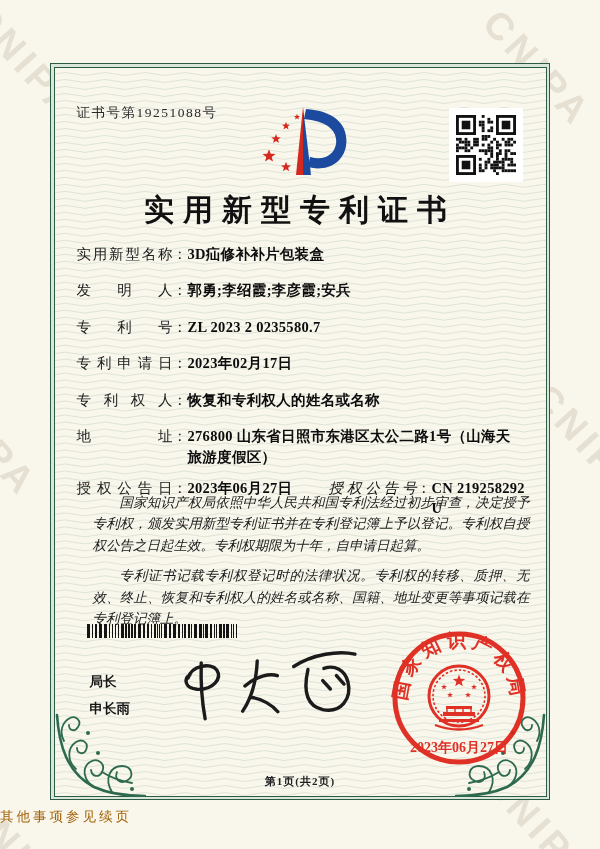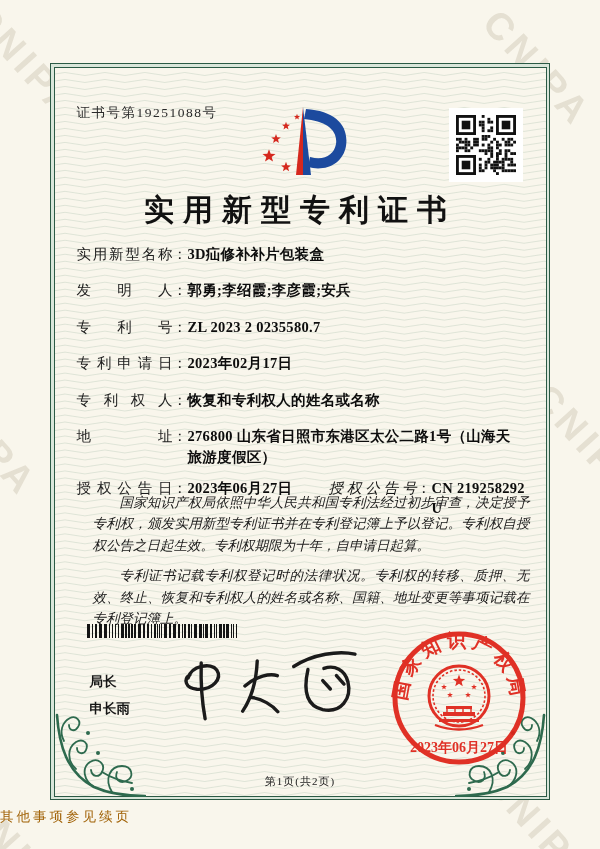--- a/index.html
+++ b/index.html
@@ -47,21 +47,21 @@
   .barcode span{display:inline-block;height:14px;background:#141414;vertical-align:top;}
 
   .signer{left:35px;top:600px;font-family:"Liberation Sans","DejaVu Sans",sans-serif;
           font-size:13.5px;font-weight:600;color:#161616;line-height:27px;}
   .handwriting{left:118px;top:578px;}
 
   .seal{left:334px;top:560px;width:140px;height:140px;opacity:.93;}
   .seal text{font-weight:bold;}
 
   .page-info{left:0;bottom:7px;width:100%;text-align:center;font-size:11px;
-             letter-spacing:1px;color:#222;}
+             letter-spacing:1px;color:#222;font-weight:bold;}
 
   .corner{bottom:-1px;z-index:2;}
   .corner.left{left:-1px;}
   .corner.right{right:-1px;transform:scaleX(-1);}
   .corner path{fill:none;stroke:#2e6a4e;stroke-width:1.8;stroke-linecap:round;}
   .corner .thick{stroke-width:2.6;}
 
   .continuation{position:absolute;left:0;top:808px;width:100%;text-align:left;z-index:2;
                 font-size:13.5px;letter-spacing:3px;color:#a16207;}
 </style>

